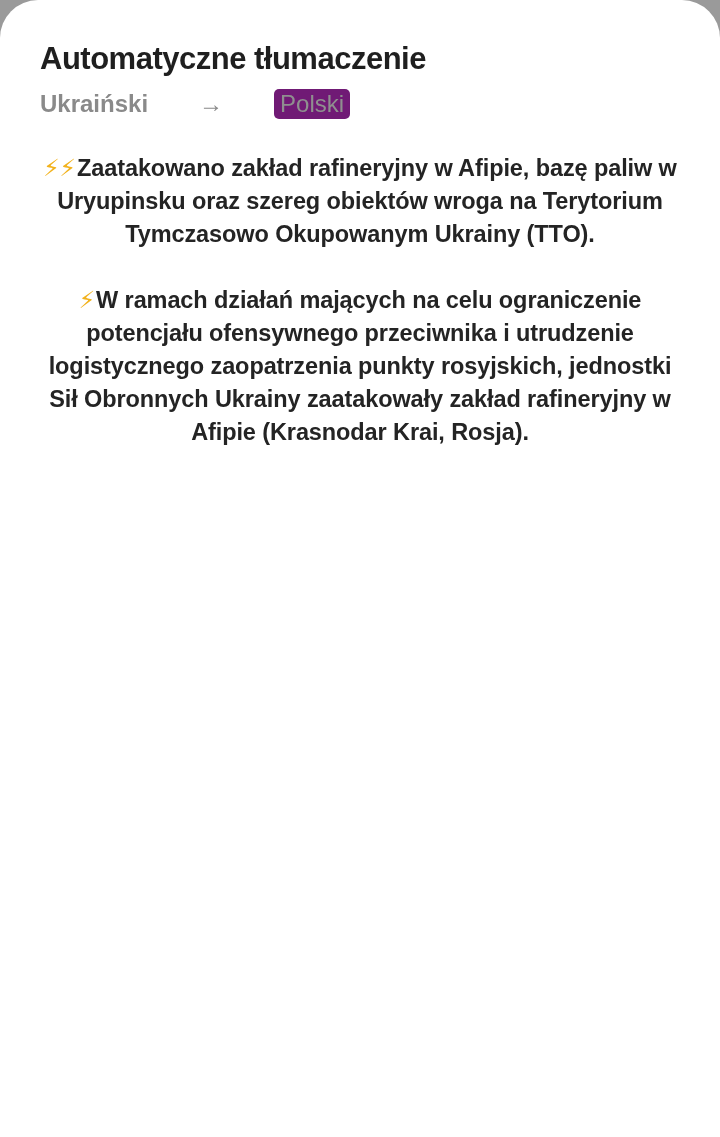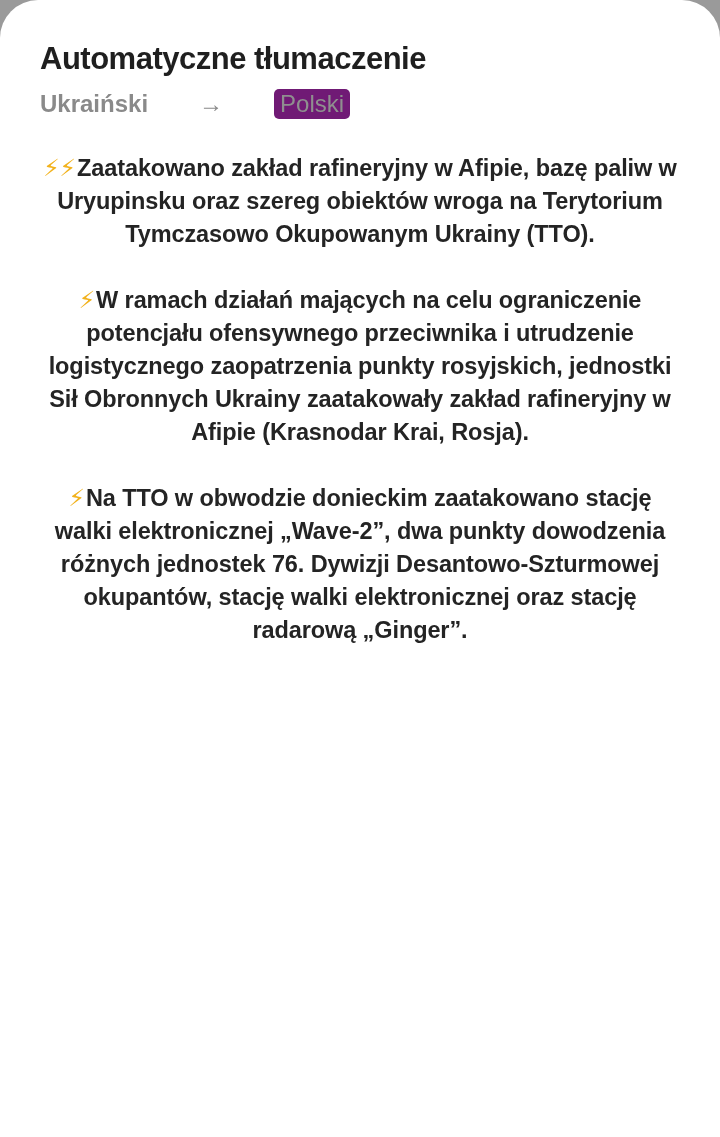--- a/index.html
+++ b/index.html
@@ -90,15 +90,14 @@
   </div>
 
   <div class="body">
     <p class="para"><span class="emoji bolt">⚡⚡</span><span>Zaatakowano zakład rafineryjny w Afipie, bazę paliw w Uryupinsku oraz szereg obiektów wroga na Terytorium Tymczasowo Okupowanym Ukrainy (TTO).</span></p>
 
     <p class="para"><span class="emoji bolt">⚡</span><span>W ramach działań mających na celu ograniczenie potencjału ofensywnego przeciwnika i utrudzenie logistycznego zaopatrzenia punkty rosyjskich, jednostki Sił Obronnych Ukrainy zaatakowały zakład rafineryjny w Afipie (Krasnodar Krai, Rosja).</span></p>
 
 
 
 
-    <p class="para"><span class="emoji bolt">⚡</span><span>Na TTO w obwodzie donieckim zaatakowano stację walki elektronicznej „Wave-2”, dwa punkty dowodzenia różnych jednostek 76. Dywizji Desantowo-Szturmowej okupantów, stację walki elektronicznej oraz stację radarową „Ginger”.</span></p>
   </div>
 </div>
 
 </body></html>

